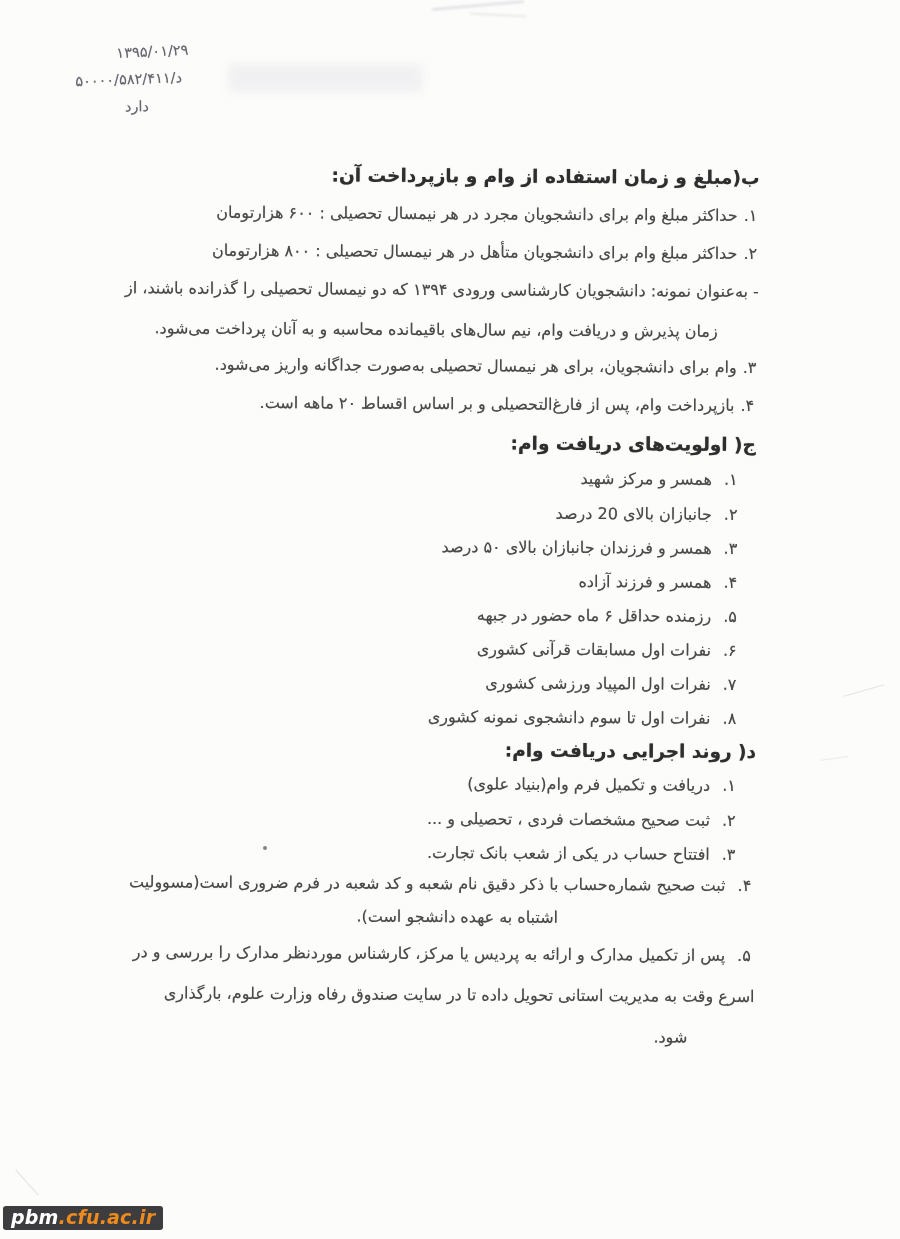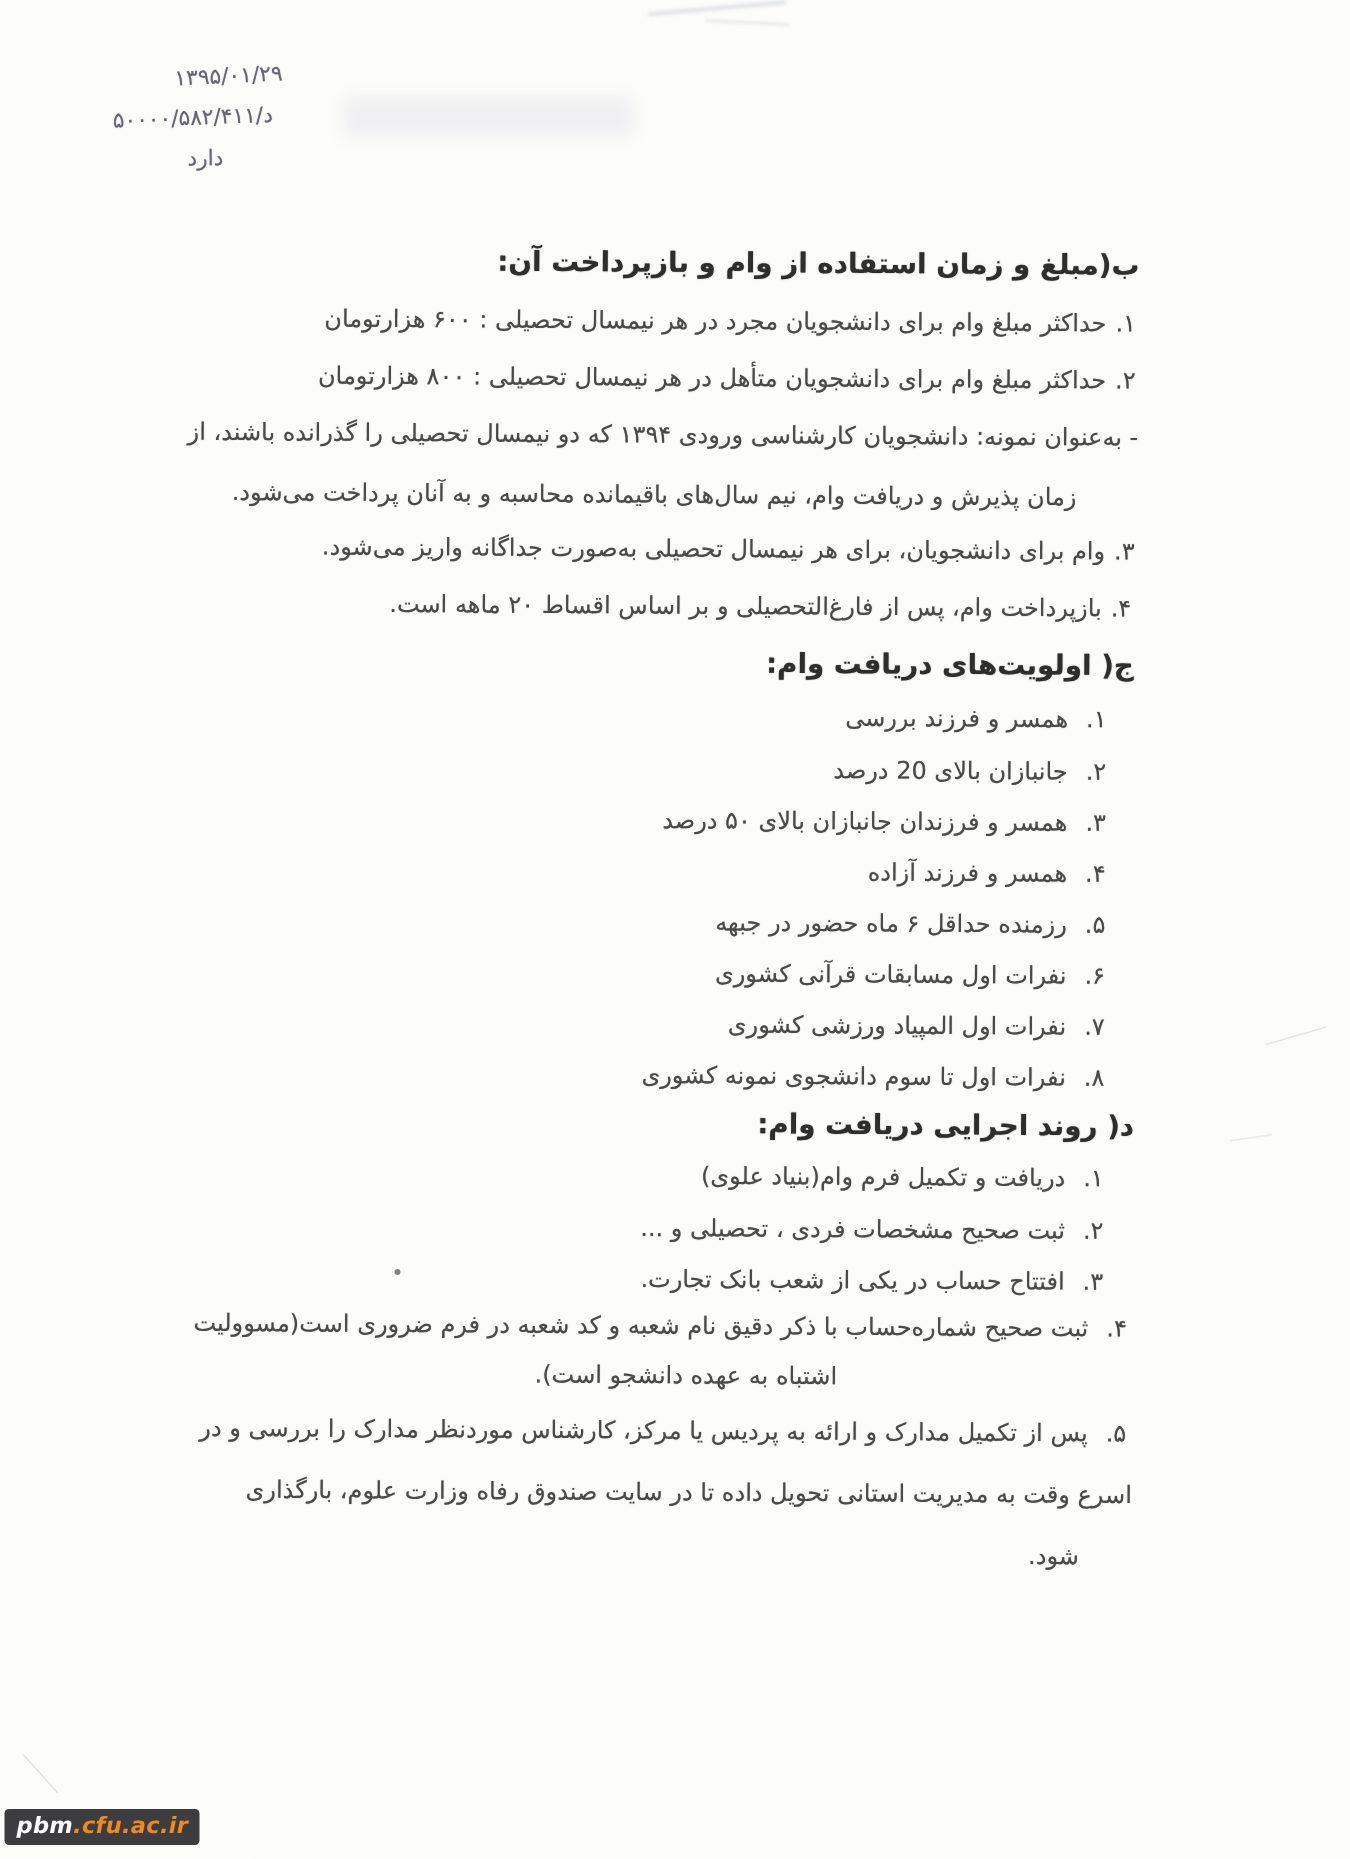--- a/index.html
+++ b/index.html
@@ -36,21 +36,21 @@
     background:#6f6f6f;border-radius:50%;opacity:.85;}
   .crease-bl{position:absolute;left:10px;top:1182px;width:34px;height:0;
     border-top:1.6px solid #dcdcdc;opacity:.8;transform:rotate(48deg);}
   .mark-right-1{position:absolute;left:843px;top:690px;width:42px;height:0;
     border-top:1.4px solid #e2e2e6;opacity:.9;transform:rotate(-16deg);}
   .mark-right-2{position:absolute;left:820px;top:758px;width:28px;height:0;
     border-top:1.2px solid #e6e6ea;opacity:.8;transform:rotate(-8deg);}
   .wm{
     position:absolute;left:3px;top:1206px;direction:ltr;
     background:#3d3d3f;border-radius:3px;padding:3px 8px 5px 8px;
-    font-weight:bold;font-style:italic;font-size:15px;line-height:16px;
+    font-weight:bold;font-style:italic;font-size:19px;line-height:16px;
     letter-spacing:0.2px;
   }
   .wm-a{color:#ffffff;}
   .wm-b{color:#ee8b1e;}
 </style>
 </head>
 <body>
 
 <div class="page">
 
@@ -74,39 +74,39 @@
     <div class="line" style="top:239px;right:145px;"><span class="num-tight">۲.</span><span>حداکثر مبلغ وام برای دانشجویان متأهل در هر نیمسال تحصیلی : ۸۰۰ هزارتومان</span></div>
 
     <div class="line" style="top:277px;right:143px;">- به‌عنوان نمونه: دانشجویان کارشناسی ورودی ۱۳۹۴ که دو نیمسال تحصیلی را گذرانده باشند، از</div>
     <div class="line" style="top:317px;right:184px;">زمان پذیرش و دریافت وام، نیم سال‌های باقیمانده محاسبه و به آنان پرداخت می‌شود.</div>
 
     <div class="line" style="top:353px;right:145px;"><span class="num-tight">۳.</span><span>وام برای دانشجویان، برای هر نیمسال تحصیلی به‌صورت جداگانه واریز می‌شود.</span></div>
     <div class="line" style="top:391px;right:147px;"><span class="num-tight">۴.</span><span>بازپرداخت وام، پس از فارغ‌التحصیلی و بر اساس اقساط ۲۰ ماهه است.</span></div>
 
     <div class="line heading" style="top:430px;right:145px;">ج( اولویت‌های دریافت وام:</div>
 
-    <div class="line" style="top:465px;right:163px;"><span class="num">۱.</span><span>همسر و فرزند بررسی</span></div>
+    <div class="line" style="top:465px;right:163px;"><span class="num">۱.</span><span>همسر و مرکز شهید</span></div>
     <div class="line" style="top:500px;right:163px;"><span class="num">۲.</span><span>جانبازان بالای 20 درصد</span></div>
     <div class="line" style="top:534px;right:163px;"><span class="num">۳.</span><span>همسر و فرزندان جانبازان بالای ۵۰ درصد</span></div>
     <div class="line" style="top:568px;right:163px;"><span class="num">۴.</span><span>همسر و فرزند آزاده</span></div>
     <div class="line" style="top:602px;right:163px;"><span class="num">۵.</span><span>رزمنده حداقل ۶ ماه حضور در جبهه</span></div>
     <div class="line" style="top:636px;right:163px;"><span class="num">۶.</span><span>نفرات اول مسابقات قرآنی کشوری</span></div>
     <div class="line" style="top:670px;right:163px;"><span class="num">۷.</span><span>نفرات اول المپیاد ورزشی کشوری</span></div>
     <div class="line" style="top:704px;right:163px;"><span class="num">۸.</span><span>نفرات اول تا سوم دانشجوی نمونه کشوری</span></div>
 
     <div class="line heading" style="top:737px;right:143px;">د( روند اجرایی دریافت وام:</div>
 
     <div class="line" style="top:771px;right:163px;"><span class="num">۱.</span><span>دریافت و تکمیل فرم وام(بنیاد علوی)</span></div>
     <div class="line" style="top:806px;right:163px;"><span class="num">۲.</span><span>ثبت صحیح مشخصات فردی ، تحصیلی و ...</span></div>
     <div class="line" style="top:840px;right:163px;"><span class="num">۳.</span><span>افتتاح حساب در یکی از شعب بانک تجارت.</span></div>
 
     <div class="line" style="top:871px;right:147px;"><span class="num">۴.</span><span>ثبت صحیح شماره‌حساب با ذکر دقیق نام شعبه و کد شعبه در فرم ضروری است(مسوولیت</span></div>
     <div class="line" style="top:904px;right:340px;">اشتباه به عهده دانشجو است).</div>
 
     <div class="line" style="top:941px;right:147px;"><span class="num">۵.</span><span>پس از تکمیل مدارک و ارائه به پردیس یا مرکز، کارشناس موردنظر مدارک را بررسی و در</span></div>
     <div class="line" style="top:982px;right:143px;">اسرع وقت به مدیریت استانی تحویل داده تا در سایت صندوق رفاه وزارت علوم، بارگذاری</div>
-    <div class="line" style="top:1023px;right:178px;">شود.</div>
+    <div class="line" style="top:1023px;right:210px;">شود.</div>
 
   </div>
 
   <div class="wm"><span class="wm-a">pbm</span><span class="wm-b">.cfu.ac.ir</span></div>
 
 </div>
 
 </body></html>

